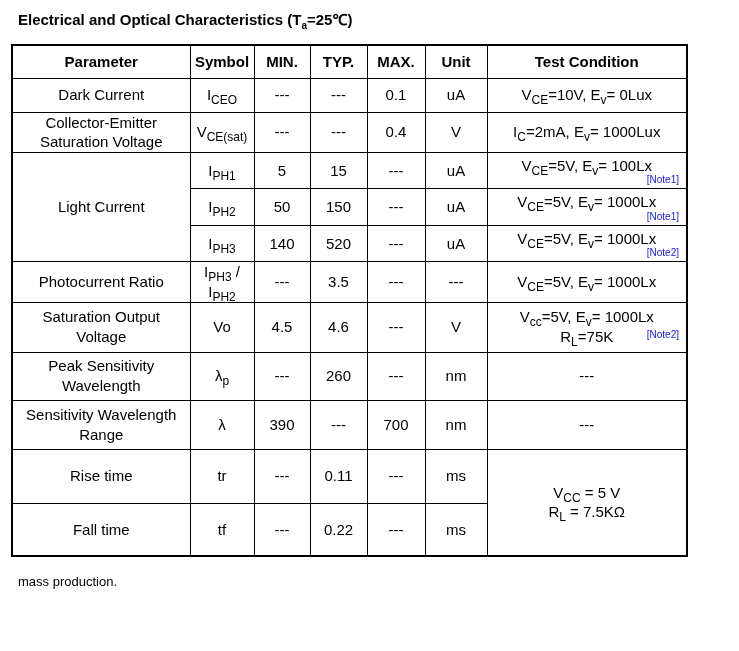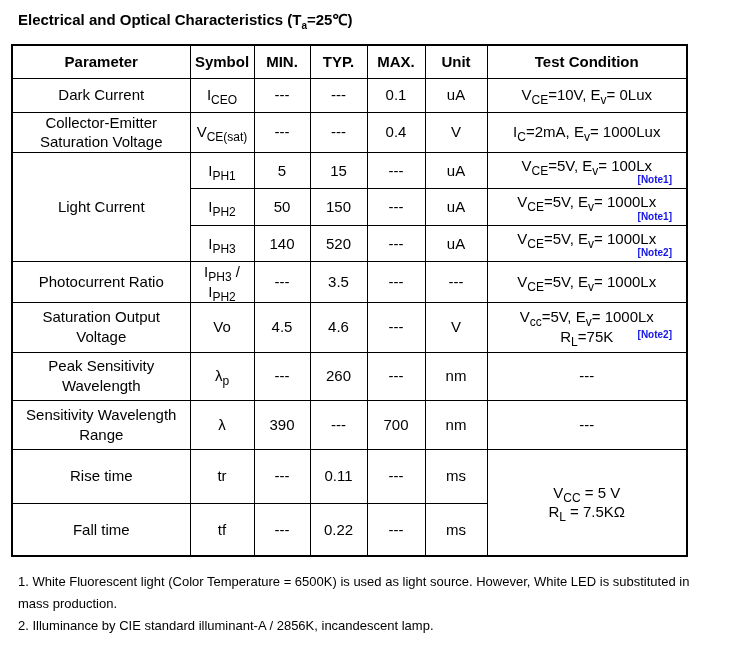--- a/index.html
+++ b/index.html
@@ -39,23 +39,23 @@
   }
   table.chars th { font-weight: bold; }
   table.chars sub { font-size: 12px; line-height: 0; }
 
   td.cond { text-align: left; padding-left: 8px; position: relative; }
   td.cond.center { text-align: center; padding-left: 2px; }
   td.cond.toptext { vertical-align: top; }
   td.cond.toptext .cond-main { display: block; margin-top: 3px; }
   .note-ref {
     position: absolute;
-    right: 14px;
+    right: 7px;
     color: var(--note-ref);
-    font-weight: bold;
+    font-weight: normal;
     font-size: 10px;
     line-height: 1;
   }
   .note-low  { bottom: 3px; }
   .note-mid  { bottom: 12px; }
 
   .notes { margin: 17px 0 0 18px; font-size: 13px; }
   .notes-head { font-size: 13.5px; margin-bottom: 7px; }
   .note-line { white-space: nowrap; margin-bottom: 7px; }
   .note-line.indent { }
@@ -191,18 +191,16 @@
           <td>tf</td>
           <td>---</td>
           <td>0.22</td>
           <td>---</td>
           <td>ms</td>
         </tr>
       </tbody>
     </table>
 
   <div class="notes">
-    <div class="note-line">1. White Fluorescent light (Color Temperature = 6500K) is used as light source. However, White LED is substituted in</div>
     <div class="note-line indent">mass production.</div>
-    <div class="note-line">2. Illuminance by CIE standard illuminant-A / 2856K, incandescent lamp.</div>
   </div>
 
 </div>
 
 </body></html>

